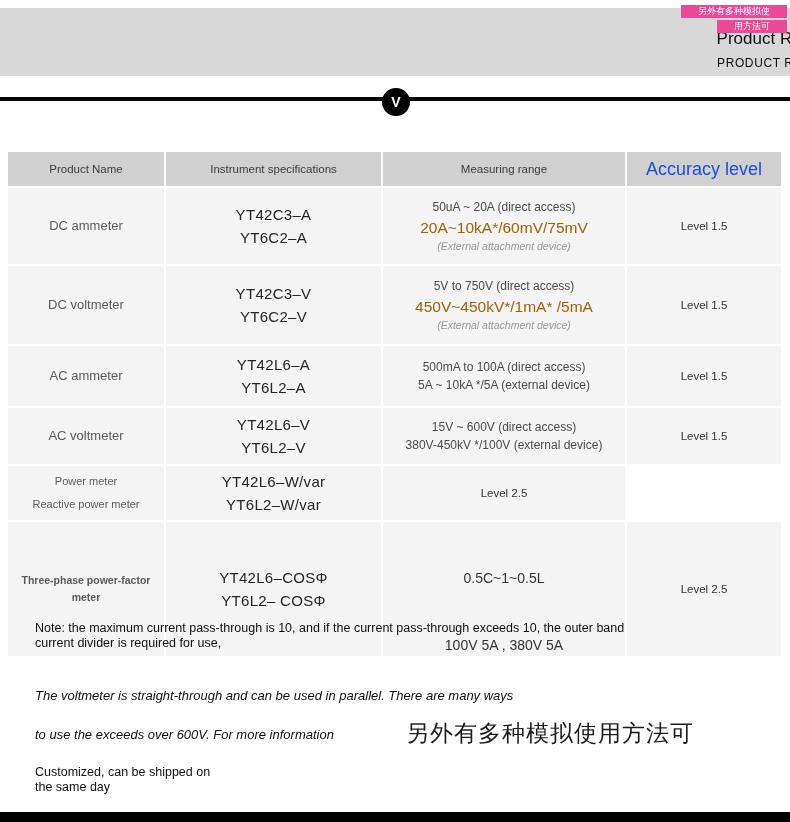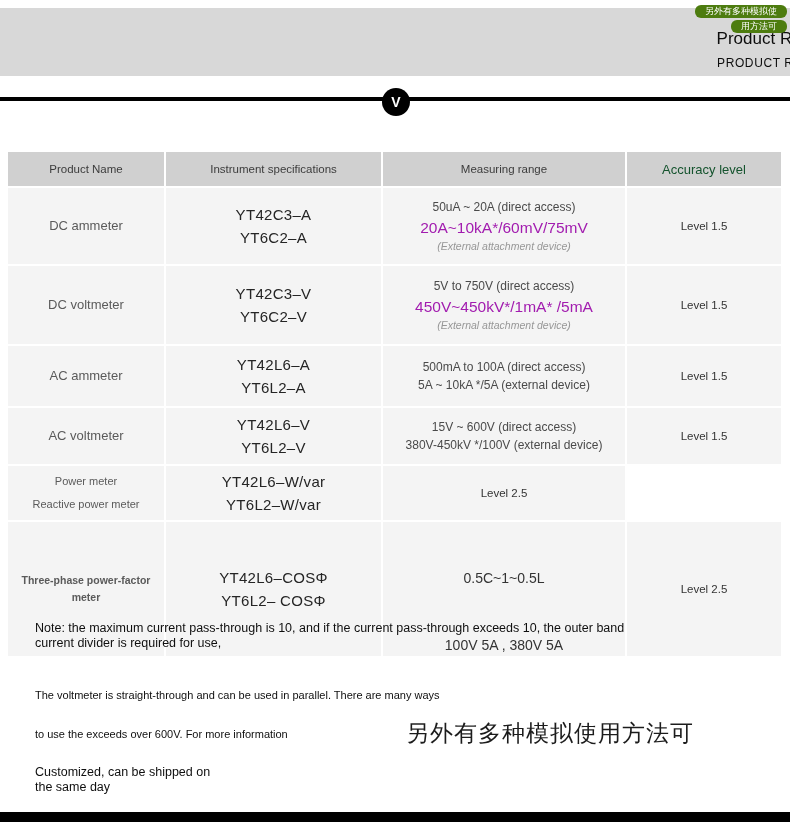--- a/index.html
+++ b/index.html
@@ -12,71 +12,70 @@
     position:absolute;top:8px;left:0;width:790px;height:68px;
     background:#d8d8d8;text-align:right;padding-left:40px;
   }
   .page-title{font-size:17px;color:#0d0d0d;padding-top:21px;}
   .page-subtitle{font-size:12px;color:#0d0d0d;margin-top:7px;letter-spacing:.6px;}
   .corner{
     position:absolute;top:5px;right:3px;display:flex;flex-direction:column;
     align-items:flex-end;gap:2px;
   }
   .corner .chip{
-    background:#4d7c0f;color:#fff;font-size:9px;line-height:11px;padding:1px 10px;
+    background:#ec4899;color:#fff;font-size:9px;line-height:11px;padding:1px 17px;
     white-space:nowrap;
-    border-radius:6px;
   }
   
   .divider-line{position:absolute;top:97px;left:0;width:790px;height:4px;background:#000;}
   .divider-badge{
     position:absolute;top:88px;left:382px;width:28px;height:28px;border-radius:50%;
     background:#000;color:#fff;display:flex;align-items:center;justify-content:center;
     font-size:14px;font-weight:bold;
   }
   
   .spec-table{position:absolute;top:132px;left:8px;width:773px;}
   .thead,.trow{
     display:grid;grid-template-columns:156px 215px 242px 154px;column-gap:2px;
   }
   .thead .hcell{
     background:#d0d0d0;height:34px;display:flex;align-items:center;justify-content:center;
     font-size:11.5px;color:#3c3c3c;margin-top:20px;
   }
-  .thead .hcell:last-child{font-size:13px;color:#14532d;text-align:center;}
+  .thead .hcell:last-child{font-size:18px;color:#1d4ed8;text-align:center;}
   .trow{margin-top:2px;}
   .cell{
     background:#f4f4f4;display:flex;flex-direction:column;align-items:center;
     justify-content:center;text-align:center;
   }
   .r1 .cell{min-height:76px;} .r2 .cell{min-height:78px;}
   .r3 .cell{min-height:60px;} .r4 .cell{min-height:56px;}
   .r5 .cell{min-height:54px;} .r6 .cell{min-height:54px;}
   .r7 .cell{min-height:50px;}
   .cell.name{font-size:13px;color:#5a5a5a;line-height:1.65;}
   .r5 .cell.name{font-size:11.5px;}
   .r6 .cell.name{font-size:11px;line-height:2.1;}
   .r7 .cell.name{font-size:10.5px;font-weight:bold;}
   .cell.specs{font-size:15px;color:#252525;line-height:1.55;letter-spacing:.3px;}
   .cell.range{line-height:1.5;}
-  .ln-lg{font-size:15.5px;color:#a21caf;text-align:center;}
+  .ln-lg{font-size:15.5px;color:#a16207;text-align:center;}
   .ln-xl{font-size:16px;color:#1d1d1d;}
   .ln-md{font-size:14px;color:#333;margin-top:46px;}
   .ln-mdg{font-size:13px;color:#777;}
   .ln-sm{font-size:12px;color:#4a4a4a;}
   .ln-xs{font-size:10.5px;color:#979797;font-style:italic;}
   .cell.acc{font-size:11.5px;color:#333;}
   
   .note{
     position:absolute;top:621px;left:35px;width:730px;font-size:12.5px;
     color:#0f0f0f;line-height:15px;
   }
   .para{
-    position:absolute;top:676px;left:35px;width:740px;font-size:11px;
-    color:#0f0f0f;line-height:39px;
+    position:absolute;top:676px;left:35px;width:740px;font-size:13px;
+    color:#0f0f0f;line-height:39px;font-style:italic;
   }
   .overlay-cn{
     position:absolute;top:718px;left:406px;font-size:23px;color:#1c1c1c;
     letter-spacing:1px;white-space:nowrap;
   }
   .customized{
     position:absolute;top:765px;left:35px;width:400px;font-size:12.5px;
     color:#0f0f0f;line-height:15px;
   }
   .footer-bar{position:absolute;left:0;top:812px;width:790px;height:10px;background:#000;}

